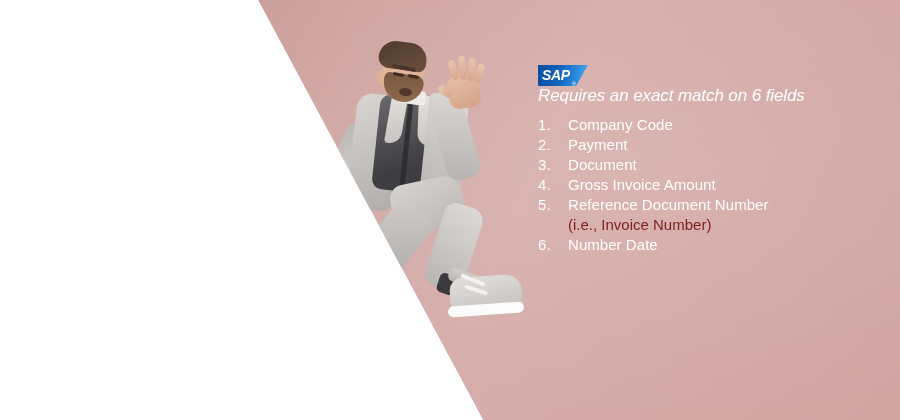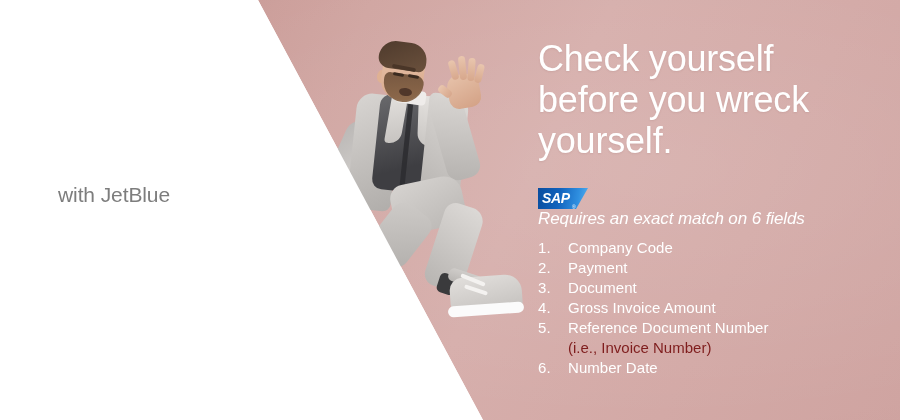--- a/index.html
+++ b/index.html
@@ -446,29 +446,23 @@
     <div class="p-part shoe-lace"></div>
     <div class="p-part shoe-lace2"></div>
     <div class="p-part shoe-sole"></div>
   </div>
 
   <div class="white-wedge"></div>
 
   <div class="left-col">
     <div class="headline-dark">
     </div>
-    <div class="subline">with JetBlue</div>
   </div>
 
   <div class="right-col">
-    <div class="hero-headline">
-      <div>Check yourself</div>
-      <div>before you wreck</div>
-      <div>yourself.</div>
-    </div>
 
     <div class="sap-row">
       <div class="sap-logo">
         <div class="sap-shape"></div>
         <div class="sap-word">SAP</div>
         <div class="sap-reg">®</div>
       </div>
     </div>
 
     <div class="sap-sub">Requires an exact match on 6 fields</div>

